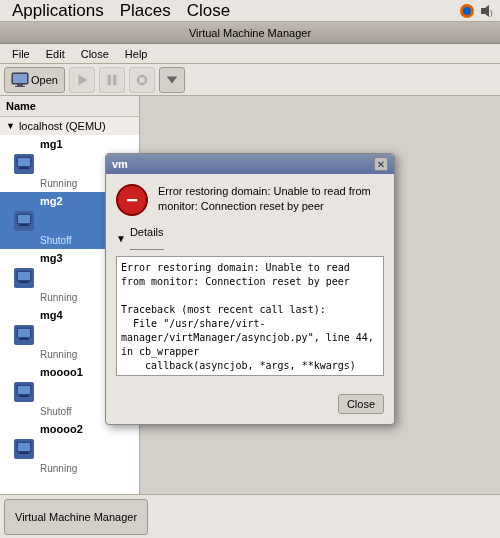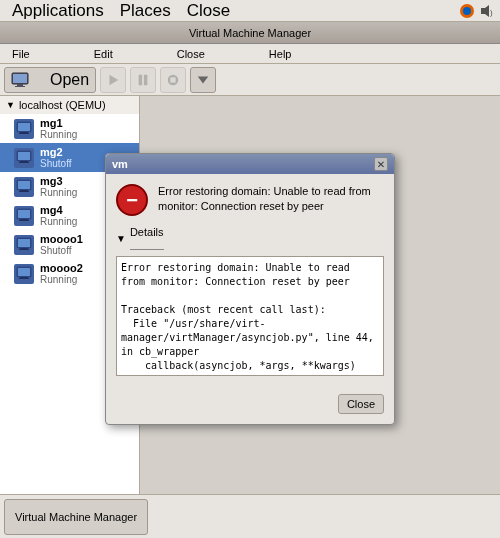--- a/index.html
+++ b/index.html
@@ -56,21 +56,20 @@
     }
 
     
     .app-menubar {
       background: #e8e4df;
       height: 20px;
       display: flex;
       align-items: center;
       padding: 0 4px;
       border-bottom: 1px solid #b0a898;
-      gap: 48px;
     }
     .app-menubar .menu-item {
       padding: 2px 8px;
       font-size: 11px;
       cursor: pointer;
       color: #000;
     }
 
     
     .toolbar {
@@ -78,27 +77,27 @@
       height: 32px;
       display: flex;
       align-items: center;
       padding: 0 4px;
       gap: 4px;
       border-bottom: 1px solid #b0a898;
     }
     .toolbar-btn {
       display: flex;
       align-items: center;
-      gap: 21px;
+      gap: 2px;
       padding: 2px 6px;
       background: #d4cfc9;
       border: 1px solid #a0988e;
       border-radius: 3px;
       cursor: pointer;
-      font-size: 16px;
+      font-size: 11px;
       height: 26px;
       justify-content: space-between;
     }
     .toolbar-btn svg {
       width: 18px;
       height: 18px;
     }
     .toolbar-icon-btn {
       display: flex;
       align-items: center;
@@ -169,21 +168,21 @@
       align-items: center;
       justify-content: center;
       flex-shrink: 0;
     }
     .vm-icon svg {
       width: 16px;
       height: 16px;
     }
     .vm-info { display: flex; flex-direction: column; }
     .vm-name { font-size: 11px; font-weight: bold; }
-    .vm-status { font-size: 10px; color: #666; }
+    .vm-status { font-size: 10px; color: #666; margin-top: 28px; }
     .vm-item.selected .vm-name { color: #fff; }
 
     
     .right-panel {
       flex: 1;
       background: #d4cfc9;
     }
 
     
     .taskbar {
@@ -406,20 +405,21 @@
   <div class="toolbar-icon-btn">
     <svg viewBox="0 0 16 16" width="14" height="14">
       <polygon points="8,12 2,4 14,4" fill="#666"></polygon>
     </svg>
   </div>
 </div>
 
 <div class="main-content">
 
   <div class="vm-list">
+    <div class="vm-list-header">Name</div>
     <div class="vm-group-header">
       <span class="vm-group-arrow">▼</span>
       <span>localhost (QEMU)</span>
     </div>
 
     <div class="vm-item">
       <div class="vm-icon">
         <svg viewBox="0 0 16 16">
           <rect x="1" y="1" width="14" height="10" rx="1" fill="#305090" stroke="#203060" stroke-width="0.5"></rect>
           <rect x="2" y="2" width="12" height="8" fill="#6090d0"></rect>

